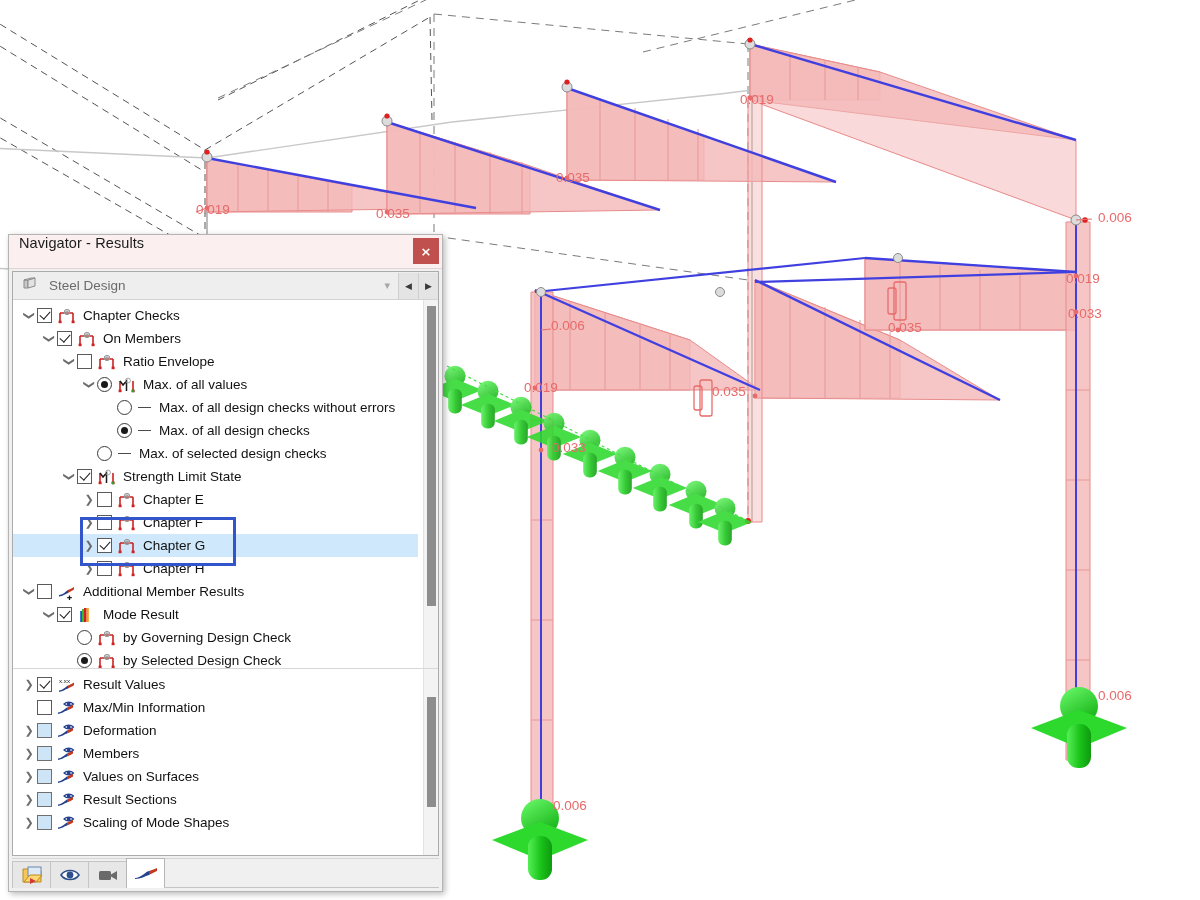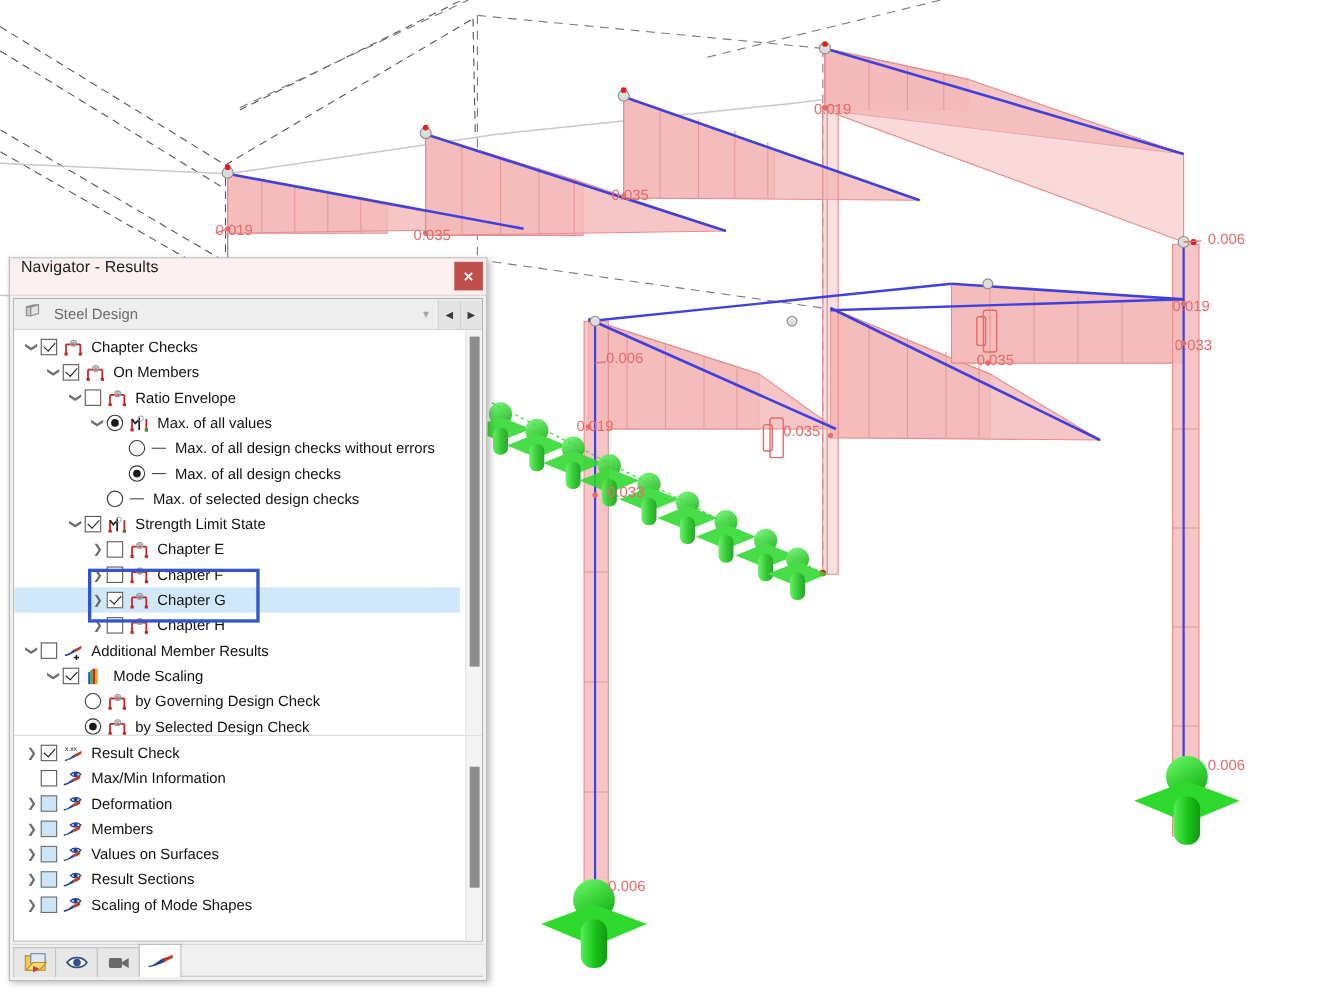--- a/index.html
+++ b/index.html
@@ -586,21 +586,21 @@
             <span class="twisty" style="transform: rotate(90deg);">❯</span>
             <span class="cb checked"></span>
             <span class="ico">
               <svg width="20" height="16" viewBox="0 0 20 16">
                 <rect x="7" y="1" width="2.6" height="14" fill="#d41f1f"></rect>
                 <rect x="9.6" y="1" width="2.2" height="14" fill="#f0a020"></rect>
                 <rect x="5" y="2" width="2" height="13" fill="#2ec02e"></rect>
                 <rect x="3.2" y="4" width="1.8" height="11" fill="#2050d0"></rect>
               </svg>
             </span>
-            <span class="row-label">Mode Scaling</span>
+            <span class="row-label">Mode Result</span>
           </div>
           <div class="row">
             <span style="flex: 0 0 auto; width: 48px;"></span>
             <span class="twisty none"></span>
             <span class="rb"></span>
             <span class="ico">
               <svg width="20" height="16" viewBox="0 0 20 16">
                 <path d="M3 5 L3 14 M3 5 L16 5 M16 5 L16 14" stroke="#cc2222" stroke-width="1.6" fill="none"></path>
                 <rect x="1.6" y="12.6" width="3" height="2.6" fill="#cc2222"></rect>
                 <rect x="14.6" y="12.6" width="3" height="2.6" fill="#cc2222"></rect>
@@ -637,21 +637,21 @@
             <span style="flex: 0 0 auto; width: 8px;"></span>
             <span class="twisty">❯</span>
             <span class="cb checked"></span>
             <span class="ico">
               <svg width="20" height="16" viewBox="0 0 20 16">
                 <text x="2" y="6" font-family="Liberation Sans, sans-serif" font-size="6.2" fill="#1a1a1a">x.xx</text>
                 <path d="M2 13.5 C6 13.5, 9 9.5, 11 8.6 L11 11.4 C8 12.4, 6 14.2, 2 15 Z" fill="#24418f"></path>
                 <path d="M11 8.6 C13.5 7.6, 15.5 6.6, 17 5.6 L17 8.2 C15.5 9.2, 13.5 10.2, 11 11.4 Z" fill="#c03a22"></path>
               </svg>
             </span>
-            <span class="row-label">Result Check</span>
+            <span class="row-label">Result Values</span>
           </div>
           <div class="row">
             <span style="flex: 0 0 auto; width: 8px;"></span>
             <span class="twisty none"></span>
             <span class="cb"></span>
             <span class="ico">
               <svg width="20" height="16" viewBox="0 0 20 16">
                 <path d="M7 4 C9.5 1.4, 14 1.4, 16.5 4 C14 6.6, 9.5 6.6, 7 4 Z" fill="#fff" stroke="#24418f" stroke-width="1.2"></path>
                 <circle cx="11.7" cy="4" r="1.9" fill="#24418f"></circle>
                 <path d="M1 12.5 C5 12.5, 8 8.6, 10 7.6 L10 10.4 C7 11.4, 5 13.2, 1 14 Z" fill="#24418f"></path>

